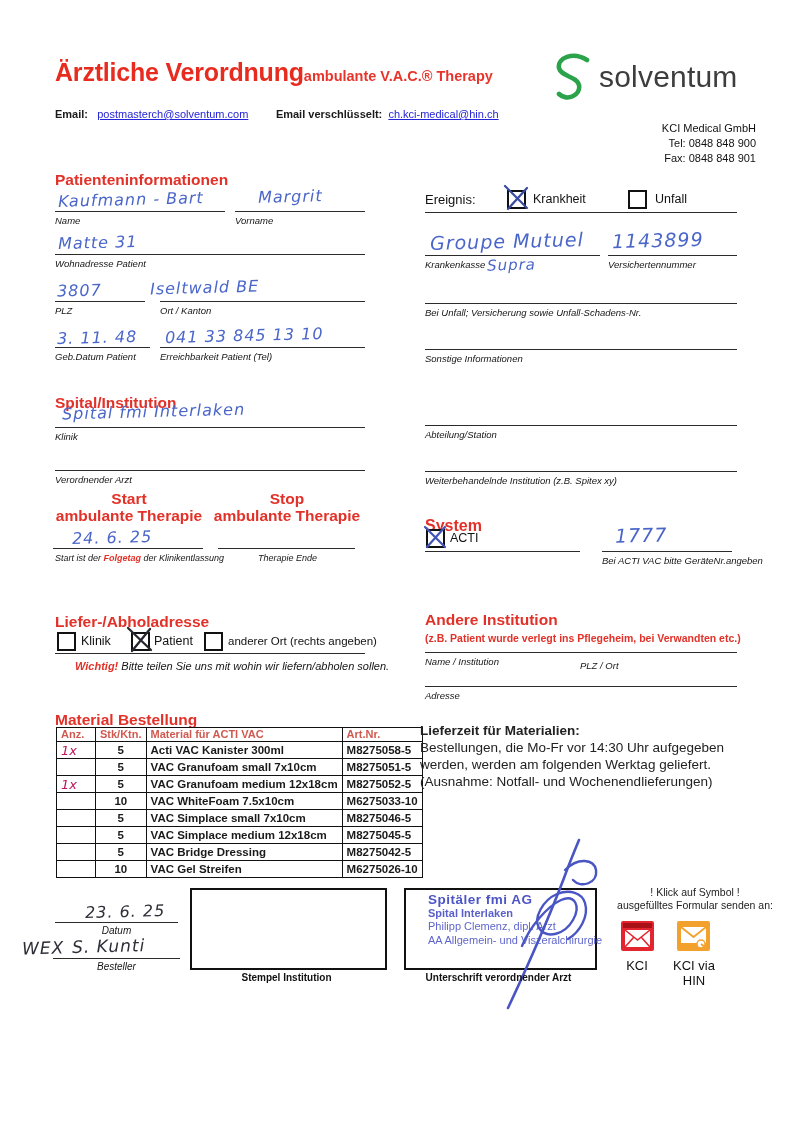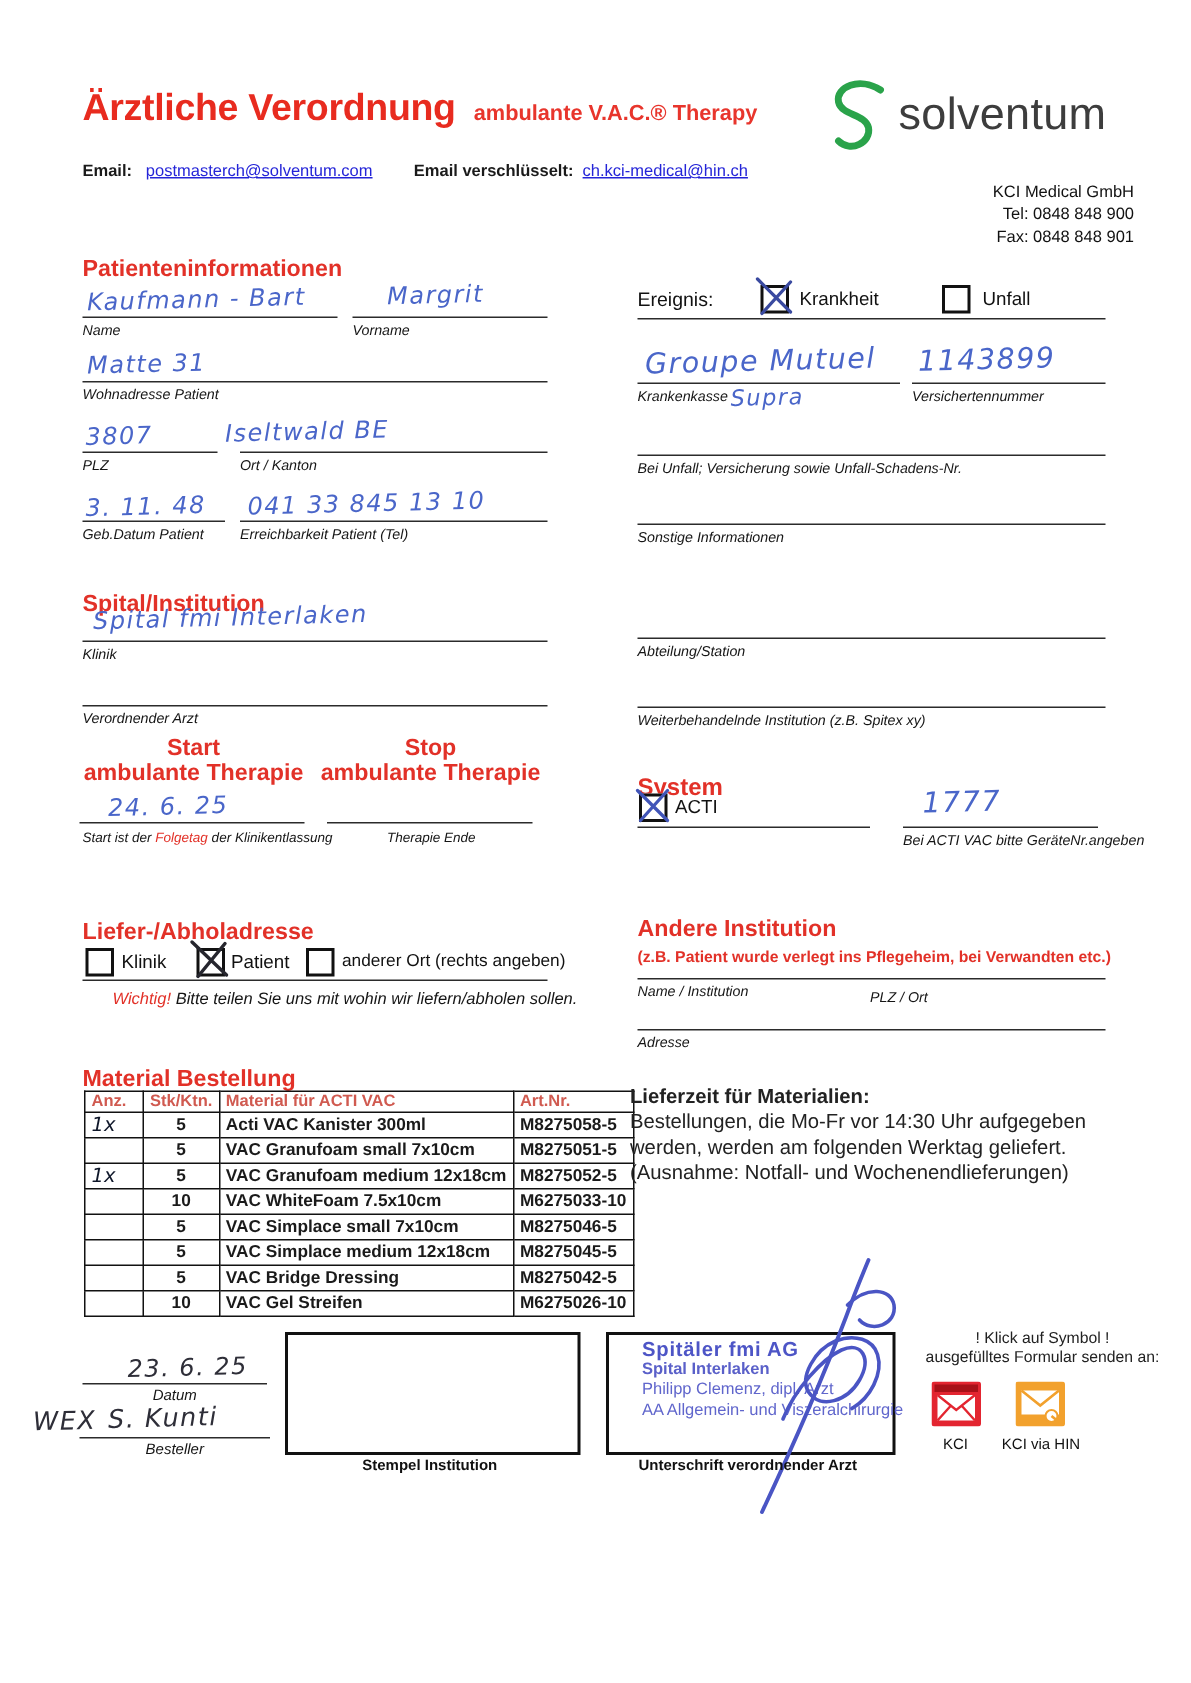--- a/index.html
+++ b/index.html
@@ -14,52 +14,52 @@
   .rh{position:absolute;font-size:15.5px;font-weight:bold;color:#e23128;white-space:nowrap;margin-top:12px;}
   
   .hw{position:absolute;font-family:"DejaVu Sans",sans-serif;font-style:italic;color:#4a66c9;
       font-size:16px;white-space:nowrap;transform:rotate(-1.5deg);letter-spacing:1px;}
   .hw-dark{color:#2e2e38;}
   
   .cb{position:absolute;width:15px;height:15px;border:2.6px solid #111;background:#fff;}
   .cbx{position:absolute;pointer-events:none;}
   .cblabel{position:absolute;font-size:12.5px;color:#111;white-space:nowrap;}
   
-  .title{position:absolute;left:55px;top:58px;display:flex;align-items:baseline;gap:12px;white-space:nowrap;}
+  .title{position:absolute;left:55px;top:58px;display:flex;align-items:baseline;gap:0;white-space:nowrap;}
   .title .t1{font-size:25px;font-weight:bold;color:#e82b1f;letter-spacing:-0.2px;}
   .title .t2{font-size:14.5px;color:#e8352c;font-weight:600;}
   .emailrow{position:absolute;left:55px;top:108px;font-size:11px;white-space:nowrap;}
   .emailrow b{font-weight:600;}
   .lnk{color:#2424d8;text-decoration:underline;}
   .company{position:absolute;left:580px;top:121px;width:176px;text-align:right;font-size:11px;line-height:15px;color:#111;}
   .logo{position:absolute;left:549px;top:52px;display:flex;align-items:center;gap:6px;}
   .logo .lt{font-size:30px;color:#3d3d3d;letter-spacing:0.2px;font-weight:500;}
   
   .thh{position:absolute;text-align:center;font-size:15.5px;font-weight:bold;color:#e23128;line-height:17px;}
   .smallcap{position:absolute;font-size:9px;font-style:italic;color:#151515;white-space:nowrap;}
-  .smallcap .red{color:#e23128;font-weight:normal;}
+  .smallcap .red{color:#e23128;font-weight:bold;}
   
   table.mat{position:absolute;left:56px;top:727px;border-collapse:collapse;font-size:11.5px;}
   table.mat th,table.mat td{border:1.6px solid #111;padding:0 4px;height:16px;line-height:13px;text-align:left;}
   table.mat th{color:#d05a50;font-weight:bold;font-size:11px;height:13px;white-space:nowrap;}
   .col-anz{width:30px;} .col-stk{width:33px;text-align:center !important;font-weight:600;}
   .col-name{width:176px;font-weight:600;white-space:nowrap;}
   .col-art{width:68px;font-weight:600;white-space:nowrap;}
-  td.col-anz{font-family:"DejaVu Sans",sans-serif;font-style:italic;color:#0f172a;font-size:13px;}
+  td.col-anz{font-family:"DejaVu Sans",sans-serif;font-style:italic;color:#be185d;font-size:13px;}
   
   .lz{position:absolute;left:420px;top:722px;width:345px;font-size:13.5px;line-height:17px;color:#222;}
   .lz b{font-weight:bold;}
   
   .bigbox{position:absolute;border:2.2px solid #111;background:#fff;}
   .boxcap{position:absolute;font-size:10px;font-weight:bold;color:#111;text-align:center;}
   .stamp{position:absolute;left:428px;top:893px;color:#6066cc;line-height:13.5px;font-size:11px;white-space:nowrap;}
   .stamp .s1{font-size:13.5px;font-weight:bold;color:#4d55c6;letter-spacing:0.5px;}
   .stamp .s2{font-weight:bold;color:#5a60c9;}
   .sendnote{position:absolute;left:615px;top:886px;width:160px;text-align:center;font-size:10.5px;line-height:13px;color:#222;}
-  .iconlab{position:absolute;font-size:10px;color:#111;text-align:center;}
+  .iconlab{position:absolute;font-size:13px;color:#111;text-align:center;}
 </style>
 </head>
 <body>
 
 <div class="page">
 
   <div class="title">
     <span class="t1">Ärztliche Verordnung</span>
     <span class="t2">ambulante V.A.C.® Therapy</span>
   </div>

